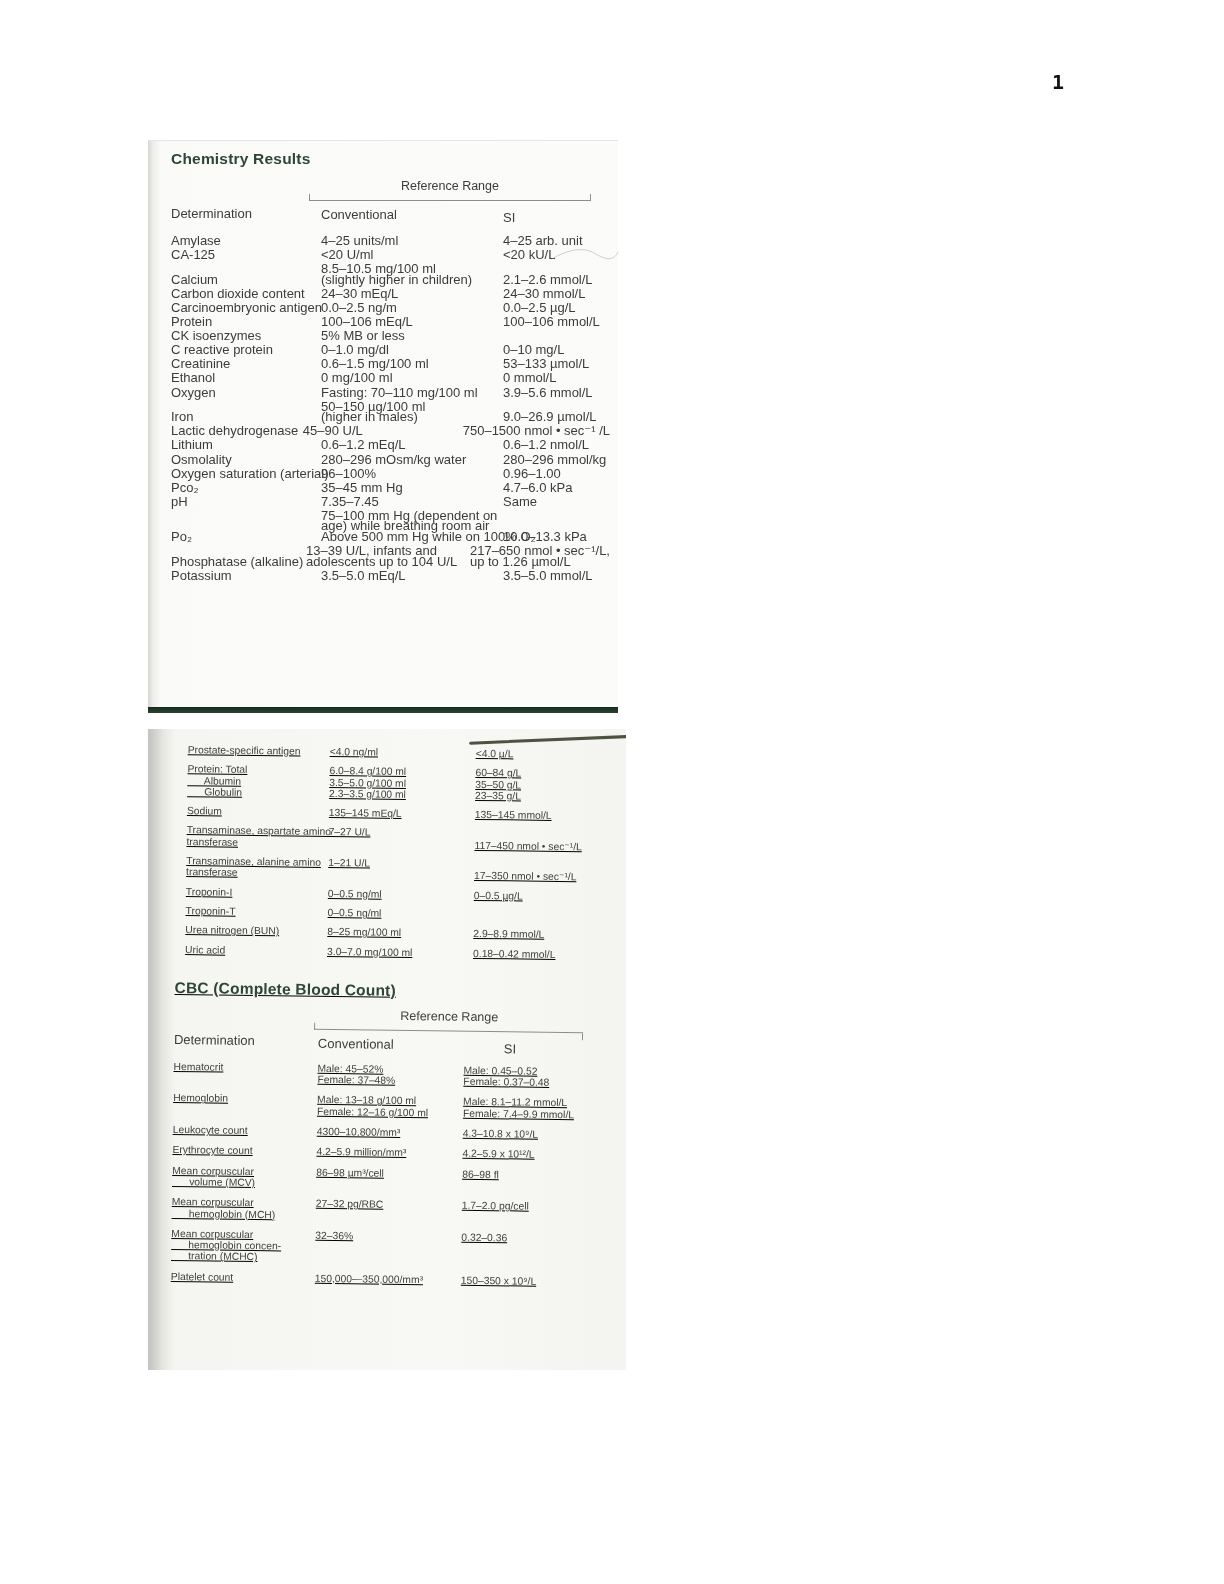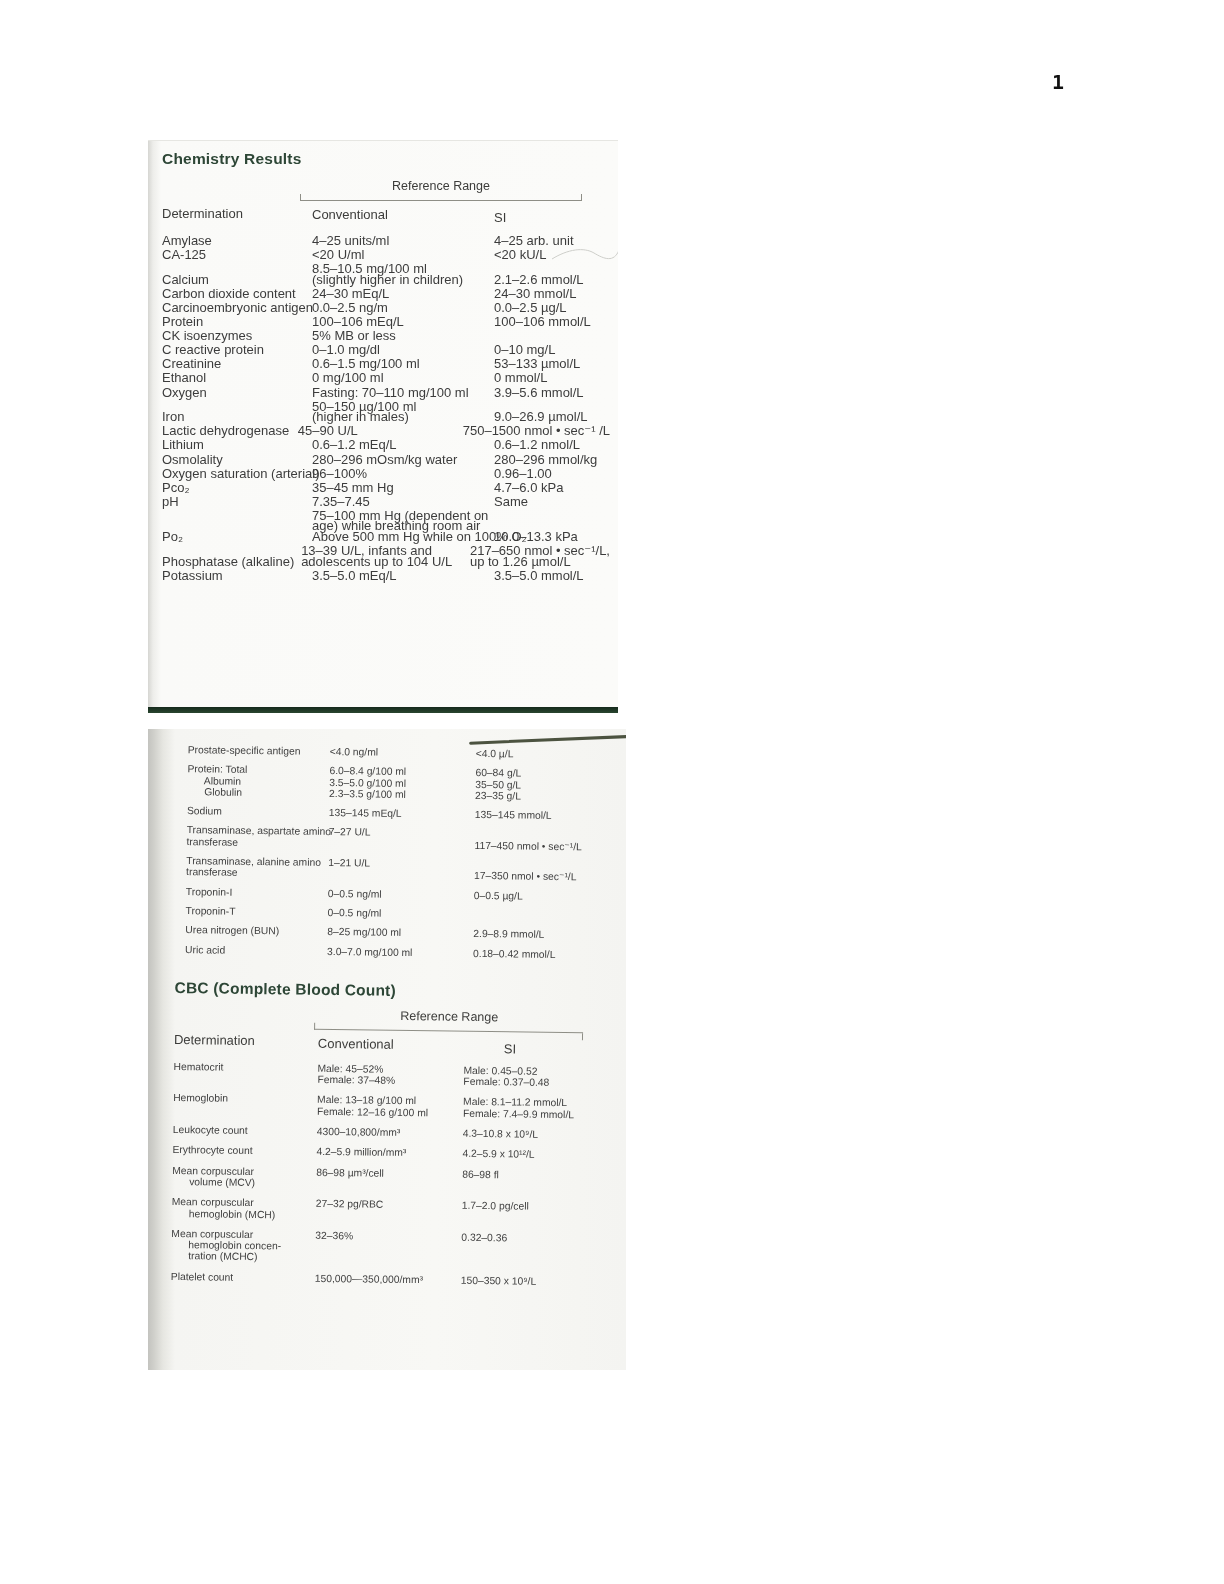--- a/index.html
+++ b/index.html
@@ -6,25 +6,25 @@
   .page{position:relative;width:1224px;height:1584px;background:#ffffff;overflow:hidden;
         font-family:"Liberation Sans","DejaVu Sans",sans-serif;}
   .page-number{position:absolute;left:1052px;top:70px;font-size:20px;font-weight:700;
         font-family:"DejaVu Sans Mono","DejaVu Sans",monospace;color:#111;}
 
   
   .scan{position:absolute;overflow:hidden;}
   .scan1{left:148px;top:140px;width:470px;height:572px;
         background:linear-gradient(90deg,#d6d6d2 0px,#ededea 5px,#fafaf8 13px,#fbfbf9 100%);
         border-top:1px solid #e6e6e2;}
-  .scan1-inner{position:relative;padding:9px 8px 0 14px;height:100%;box-sizing:border-box;}
+  .scan1-inner{position:relative;padding:9px 8px 0 23px;height:100%;box-sizing:border-box;}
   .bar{position:absolute;left:0;right:0;bottom:0;height:6px;
         background:linear-gradient(#15291c,#29462f);}
   .scan2{left:148px;top:729px;width:478px;height:641px;
-        background:linear-gradient(90deg,#c3c3bf 0px,#d0d0cb 6px,#e6e6e1 15px,#f5f5f2 27px,#f8f8f5 60%,#f4f4f1 100%);}
+        background:linear-gradient(90deg,#c3c3bf 0px,#d0d0cb 6px,#e6e6e1 15px,#f5f5f2 27px,#f8f8f5 60%,#f4f4f1 100%);text-decoration:underline;}
   .topline{position:absolute;top:6px;right:-3px;width:160px;height:3px;background:#4c5340;
         transform:rotate(-2.4deg);transform-origin:right center;border-radius:2px;}
   .rot{transform:rotate(0.75deg);transform-origin:30px 0;padding:15px 6px 0 40px;}
 
   
   .tbl-title{margin:0;font-size:15.5px;font-weight:700;color:var(--green,#2d4636);letter-spacing:.2px;}
   .hdr{position:relative;color:#3c3c3a;}
   .hdr1{height:64px;margin-top:4px;}
   .hdr1 .ref-label{position:absolute;left:138px;top:7px;width:282px;text-align:center;font-size:12.5px;}
   .hdr1 .bracket{position:absolute;left:138px;top:28px;width:282px;height:6px;border-top:1px solid #8e8e86;}

